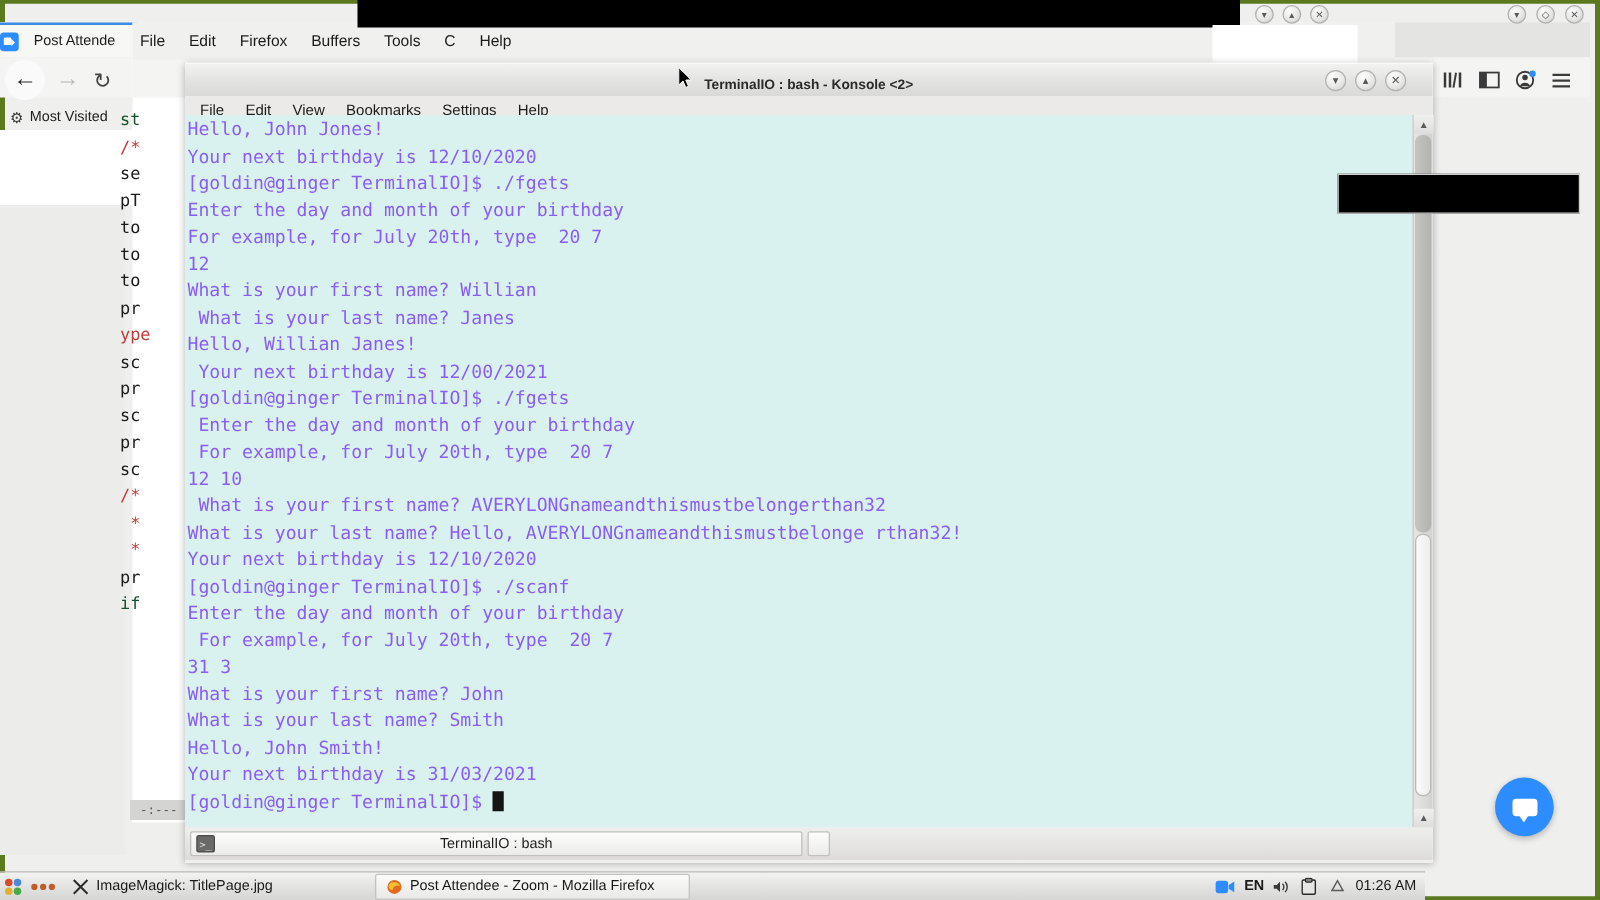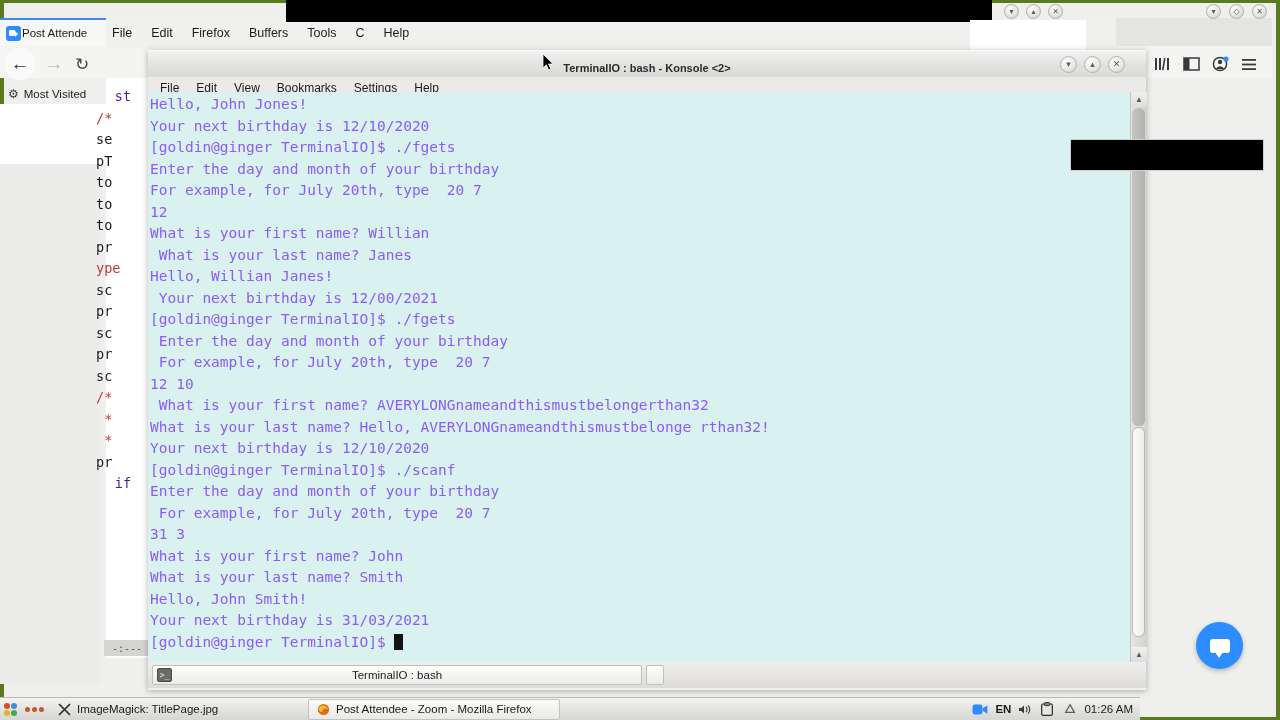--- a/index.html
+++ b/index.html
@@ -16,21 +16,21 @@
   #desktop-inner{left:4px;top:3px;width:1272px;height:714px;background:#efefed;overflow:hidden;}
 
   
   #video-strip{left:286px;top:0px;width:706px;height:22px;background:#000;}
   #video-strip-right{left:1070px;top:139px;width:192px;height:30px;background:#000;border:1px solid #cfcfcf;}
 
   
   #firefox-window{left:0px;top:18px;width:1272px;height:56px;background:#f0f0ee;}
   #ff-tabstrip{left:0px;top:18px;width:1272px;height:28px;background:#e4e4e2;}
   #ff-tab{left:0px;top:18px;width:110px;height:28px;background:#f7f7f5;
-          border-top:2px solid #3b8ce8;box-sizing:border-box;display:flex;align-items:center;gap:1px;padding-left:6px;}
+          border-top:2px solid #3b8ce8;box-sizing:border-box;display:flex;align-items:center;gap:12px;padding-left:0;}
   #ff-tab .favicon{width:15px;height:15px;border-radius:3px;background:#2d8cff;position:relative;flex:0 0 auto;}
   #ff-tab .favicon:after{content:"";position:absolute;left:3px;top:4.5px;width:6px;height:6px;background:#fff;border-radius:1px;}
   #ff-tab .favicon:before{content:"";position:absolute;left:9px;top:5px;width:0;height:0;border-top:3px solid transparent;border-bottom:3px solid transparent;border-left:3px solid #fff;}
   #ff-tab .tabtitle{font-size:11.5px;color:#1c1c1c;white-space:nowrap;overflow:hidden;}
 
   #ff-navbar{left:0px;top:46px;width:1272px;height:32px;background:#f4f4f2;}
   #ff-back{left:4px;top:48px;width:32px;height:32px;border-radius:50%;background:#fafafa;
            display:flex;align-items:center;justify-content:center;font-size:19px;color:#2a2a2a;}
   #ff-fwd{left:40px;top:50px;width:28px;height:28px;display:flex;align-items:center;justify-content:center;font-size:19px;color:#b8b8b8;}
   #ff-reload{left:68px;top:50px;width:28px;height:28px;display:flex;align-items:center;justify-content:center;font-size:17px;color:#444;}
@@ -47,21 +47,21 @@
   #ff-content-lower{left:0px;top:164px;width:100px;height:520px;background:#ececea;}
 
   
   #emacs-window{left:106px;top:18px;width:1010px;height:640px;background:#ffffff;}
   #emacs-menubar{left:106px;top:18px;width:1010px;height:30px;background:#f0f0ee;
                  display:flex;align-items:center;gap:19px;padding-left:6px;box-sizing:border-box;}
   #emacs-menubar .mi{font-size:12.5px;color:#1c1c1c;}
   #emacs-toolbar{left:106px;top:48px;width:1010px;height:30px;background:#f4f4f2;}
   #emacs-code{left:96px;top:86px;width:54px;height:560px;font-family:"DejaVu Sans Mono", monospace;
               font-size:13.5px;line-height:21.5px;color:#1a1a1a;overflow:hidden;white-space:pre;}
-  #emacs-code .kw{color:#4c1d95;text-align:center;}
+  #emacs-code .kw{color:#14532d;}
   #emacs-code .cm{color:#c03a3a;}
   #emacs-modeline{left:104px;top:640px;width:46px;height:16px;background:#d4d4d2;
                   font-family:"DejaVu Sans Mono", monospace;font-size:10px;color:#555;
                   display:flex;align-items:center;justify-content:center;}
 
   
   #konsole-window{left:148px;top:50px;width:998px;height:640px;
                   box-shadow:0 1px 6px rgba(0,0,0,.30);}
   #konsole-titlebar{left:148px;top:50px;width:998px;height:27px;
       background:linear-gradient(to bottom,#f2f2f0 0%,#e2e2e0 55%,#d9d9d7 100%);
@@ -294,21 +294,21 @@
     <span style="width:5px;height:5px;border-radius:50%;background:#c05a2a;"></span>
   </div>
   <div class="tb-item" style="width:250px;">
     <span class="sysicon">
       <svg width="13" height="13" viewBox="0 0 13 13">
           <path d="M1 1 L12 12 M12 1 L1 12" stroke="#2a2a2a" stroke-width="1.6"></path>
         </svg>
     </span>
     <span class="lbl">ImageMagick: TitlePage.jpg</span>
   </div>
-  <div class="tb-item tb-win" style="width:252px;margin-left:8px;">
+  <div class="tb-item tb-win" style="width:252px;">
     <span class="sysicon">
       <svg width="13" height="13" viewBox="0 0 13 13">
           <circle cx="6.5" cy="6.5" r="5.6" fill="#e06a20"></circle>
           <path d="M2 5 a5 5 0 0 1 9 1 a4 4 0 0 0 -6 3 a3 3 0 0 1 -3 -4" fill="#f5c030"></path>
         </svg>
     </span>
     <span class="lbl">Post Attendee - Zoom - Mozilla Firefox</span>
   </div>
 
   <div style="flex:1"></div>

